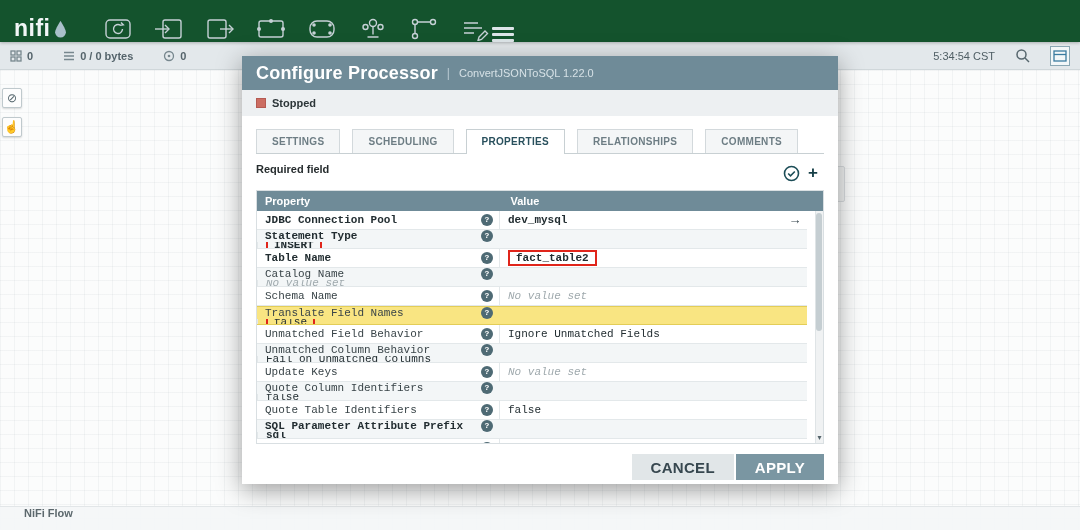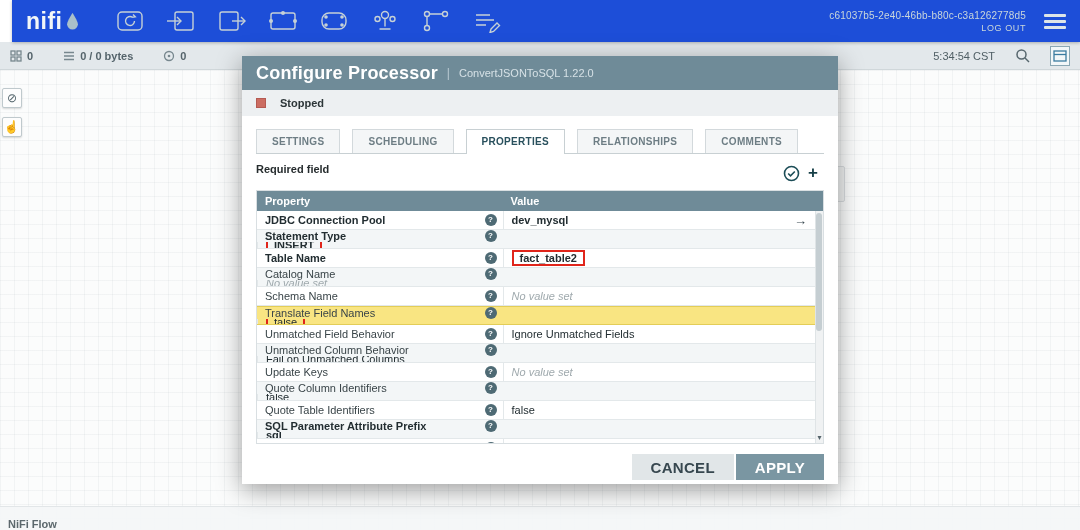--- a/index.html
+++ b/index.html
@@ -1,21 +1,21 @@
 <!DOCTYPE html>
 <html><head>
 <meta charset="utf-8">
 <style>
   * { margin:0; padding:0; box-sizing:border-box; }
   html,body { width:1080px; height:530px; overflow:hidden;
     font-family:"Liberation Sans", sans-serif; background:#fff; position:relative; }
 
   
-  .topbar { height:42px; background:#1d4ed8; display:flex; align-items:center;
-    padding:0 14px; position:relative; z-index:10; box-shadow:0 1px 3px rgba(0,0,0,.25);margin-left:12px; }
+  .topbar { height:42px; background:#14532d; display:flex; align-items:flex-end;
+    padding:0 14px; position:relative; z-index:10; box-shadow:0 1px 3px rgba(0,0,0,.25); }
   .logo { display:flex; align-items:center; color:#f2f6f7; font-size:23px;
     font-weight:bold; letter-spacing:.5px; }
   .logo svg { margin-left:3px; }
   .tools { display:flex; align-items:center; gap:17px; margin-left:34px; }
   .tool { width:34px; height:26px; display:grid; place-items:center; cursor:grab; }
   .tool svg { stroke:#c6d1d6; fill:none; stroke-width:1.4; }
   .top-right { margin-left:auto; text-align:right; margin-right:18px; }
   .uuid { color:#c9d6da; font-size:10px; letter-spacing:.2px; }
   .logout { color:#c9d6da; font-size:9px; letter-spacing:.6px; margin-top:2px; cursor:pointer; }
   .hamburger { width:22px; display:flex; flex-direction:column; gap:3px; cursor:pointer; }
@@ -43,34 +43,34 @@
     background-size:14px 14px; }
   .left-tools { position:absolute; left:2px; top:18px; display:flex;
     flex-direction:column; gap:9px; }
   .ltool { width:20px; height:20px; background:#fdfdfd; border:1px solid #bfc9cd;
     border-radius:2px; box-shadow:0 1px 2px rgba(0,0,0,.15); font-size:12px;
     color:#54656c; text-align:center; line-height:18px; cursor:pointer; }
   .hidden-proc { position:absolute; left:788px; top:96px; width:57px; height:36px;
     background:#f1f3f3; border:1px solid #d9dde0; border-radius:2px; }
   .bottombar { position:absolute; left:0; right:0; bottom:0; height:24px;
     background:rgba(244,246,247,.92); border-top:1px solid #e2e6e8;
-    display:flex; align-items:flex-end; padding-left:8px; }
+    display:flex; align-items:flex-start; padding-left:24px; }
   .breadcrumb { font-size:11px; font-weight:bold; color:#5c686d; cursor:pointer; }
 
   
   .dialog { position:absolute; left:242px; top:56px; width:596px; height:428px;
     background:#fff; z-index:30; box-shadow:0 6px 24px rgba(0,0,0,.38);
     display:flex; flex-direction:column; font-size:11px; }
   .dlg-header { height:34px; background:#6f8b98; color:#fff; display:flex;
     align-items:center; padding:0 14px; gap:9px; flex:none; }
   .dlg-title { font-size:18px; font-weight:bold; letter-spacing:.2px; }
   .dlg-sep { color:#b9cad2; font-size:12px; }
   .dlg-sub { font-size:11px; color:#d6e1e6; }
   .status-strip { background:#edf0f2; padding:7px 14px; display:flex;
-    align-items:center; gap:14px; flex:none; }
+    align-items:center; gap:6px; flex:none; }
   .stop-sq { width:10px; height:10px; background:#cc6d62; border:1px solid #b55a52; }
   .status-txt { font-weight:bold; color:#2c3538; }
 
   .tabs { margin:13px 14px 0; display:flex; gap:12px; border-bottom:1px solid #c8d0d3; flex:none; }
   .tab { padding:6px 15px 6px; background:#f4f6f7; border:1px solid #d3d9dc;
     border-bottom:none; font-size:10px; font-weight:bold; color:#6d7d84;
     letter-spacing:.3px; cursor:pointer; }
   .tab.active { background:#fff; color:#29505d; border-color:#c8d0d3;
     margin-bottom:-1px; padding-bottom:7px; }
 
@@ -78,21 +78,21 @@
   .req-label { font-weight:bold; color:#262c2e; flex:1; }
   .icon-btn { width:22px; height:20px; display:grid; place-items:center; cursor:pointer; }
   .icon-btn svg { stroke:#1c4d57; fill:none; stroke-width:1.6; }
   .plus-btn { font-size:17px; font-weight:bold; color:#163f47; line-height:16px; }
 
   .ptable { margin:0 14px; position:relative; border:1px solid #d9dfe2; flex:none; }
   .thead { display:flex; background:#6f8b98; color:#fff; font-weight:bold;
     height:20px; line-height:20px; padding-right:8px; }
   .th-prop { width:44%; padding-left:8px; }
   .th-val { flex:1; padding-left:8px; }
-  .tbody { height:232px; overflow:hidden; position:relative; margin-right:8px; }
+  .tbody { height:232px; overflow:hidden; position:relative; margin-right:16px;font-family:Liberation Mono, monospace; }
   .prow { display:flex; height:19px; border-bottom:1px solid #e3e8ea;
     background:#fff; position:relative; }
   .prow.alt { background:#f3f6f7;flex-direction:column; }
   .prow.hl { background:#f9e582; border-top:1px solid #e3cd57; border-bottom-color:#e3cd57; }
   .pcell { overflow:hidden; white-space:nowrap; display:flex; align-items:center; }
   .pname { width:44%; padding:0 6px 0 8px; color:#394448; }
   .pname.req { font-weight:bold; color:#222d31; }
   .help { margin-left:auto; width:12px; height:12px; border-radius:50%;
     background:#4e6a74; color:#fff; font-size:8px; line-height:12px;
     text-align:center; font-weight:bold; flex:none; cursor:pointer;
@@ -186,24 +186,20 @@
         </svg>
     </div>
     <div class="tool">
       <svg width="30" height="24" viewBox="0 0 30 24">
           <path d="M4 6 h14 M4 11 h18 M4 16 h10"></path>
           <path d="M19 20 l6-6 2.5 2.5 -6 6 -3.5 1 z"></path>
         </svg>
     </div>
   </div>
 
-  <div class="top-right">
-    <div class="uuid">c61037b5-2e40-46bb-b80c-c3a1262778d5</div>
-    <div class="logout">LOG OUT</div>
-  </div>
   <div class="hamburger">
     <span></span>
       <span></span>
       <span></span>
   </div>
 </header>
 
 <div class="statusbar">
   <div class="stat">
     <svg width="12" height="12" viewBox="0 0 12 12">

